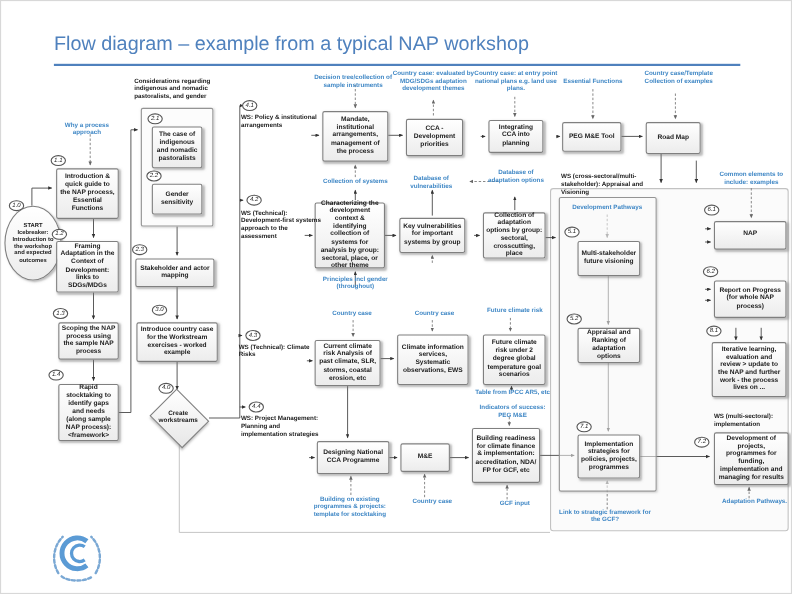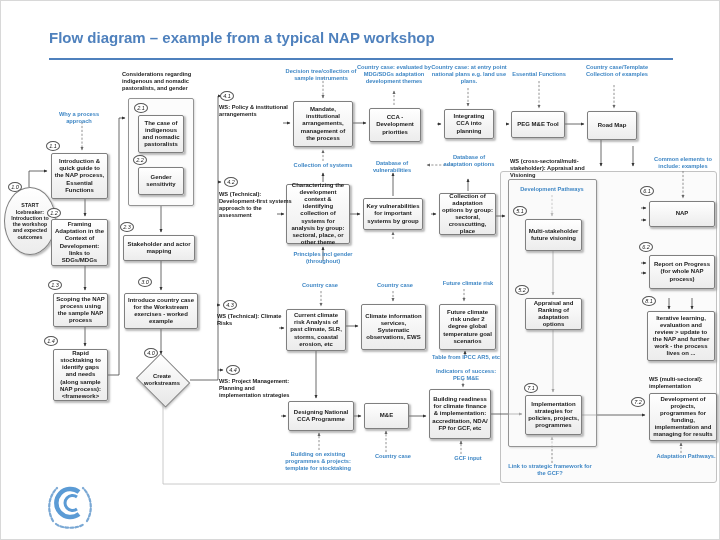--- a/index.html
+++ b/index.html
@@ -1,19 +1,19 @@
 <!DOCTYPE html>
 <html><head>
 <meta charset="utf-8">
 <style>
   html,body{margin:0;padding:0;background:#fff;}
   .slide{position:relative;width:720px;height:540px;background:#ffffff;
          border:1px solid #d8d8d8;box-sizing:border-box;overflow:hidden;
          font-family:"Liberation Sans",sans-serif;}
-  .title{position:absolute;left:48px;top:28px;font-size:15px;font-weight:bold;color:#4f81bd;}
+  .title{position:absolute;left:48px;top:28px;font-size:18px;font-weight:normal;color:#4f81bd;}
   .rule{position:absolute;left:48px;top:57px;width:624px;height:2px;background:#4f81bd;}
   #connectors{position:absolute;left:0;top:0;z-index:1;pointer-events:none;}
   .node{position:absolute;box-sizing:border-box;display:flex;align-items:center;justify-content:center;
         text-align:center;padding:2px;font-size:6px;font-weight:bold;color:#1a1a1a;line-height:1.18;}
   .box{background:linear-gradient(180deg,#ffffff 0%,#ececec 100%);border:1px solid #7f7f7f;border-radius:2px;
        box-shadow:1.5px 1.5px 2px rgba(120,120,120,.5);z-index:2;}
   .oval{background:linear-gradient(180deg,#ffffff,#ececec);border:1px solid #7f7f7f;border-radius:50%;
         box-shadow:1.5px 1.5px 2px rgba(120,120,120,.5);z-index:2;font-size:5.3px;padding:5px;}
   .diamond{z-index:2;background:transparent;font-size:5.8px;}
   .diamond::before{content:"";position:absolute;left:14%;top:14%;width:72%;height:72%;

